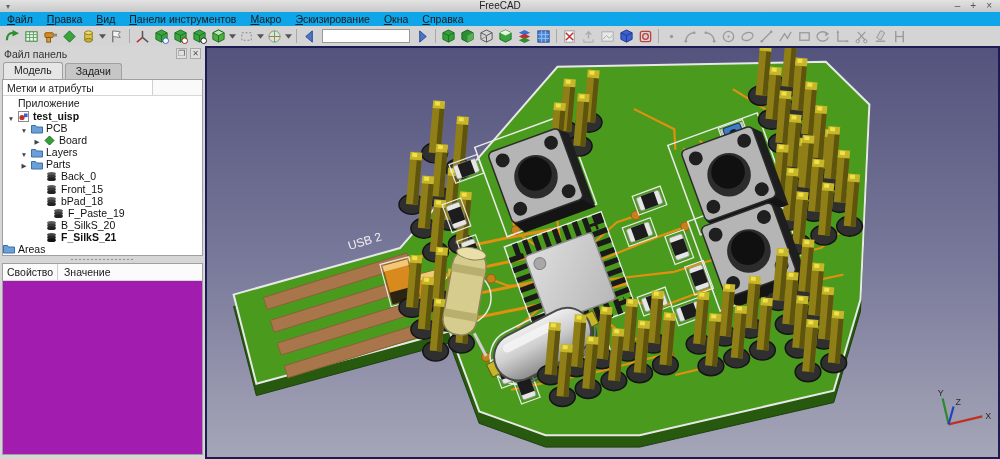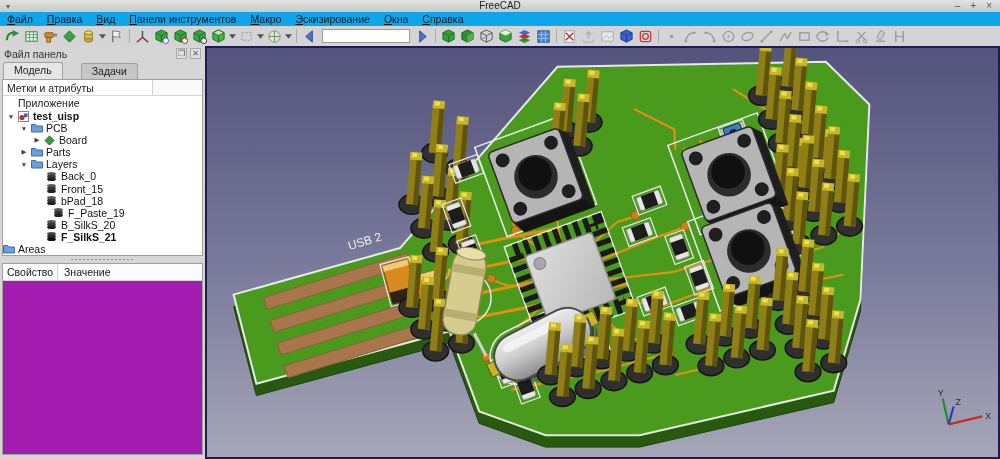--- a/index.html
+++ b/index.html
@@ -28,30 +28,30 @@
   .tbi-dd svg{ width:7px; height:5px;}
   .sep { width:1px; height:14px; background:#aaa; margin:0 3px; }
   .tb-input { width:88px; height:14px; border:1px solid #999; background:#fff; margin:0 3px; font-size:10px; padding:0 2px;}
   
   .main { display:flex; height:413px; }
   .panel { width:205px; display:flex; flex-direction:column; background:#d6d6d6; padding-bottom:4px;}
   .panel-header { height:15px; display:flex; align-items:center; padding:0 4px; color:#333; font-size:10.5px;}
   .panel-hbtns { margin-left:auto; display:flex; gap:3px; }
   .panel-hbtn { font-size:8px; color:#555; border:1px solid #aaa; width:11px; height:11px;
     display:flex; align-items:center; justify-content:center; background:#e0e0e0;}
-  .tabs { display:flex; padding-left:3px; gap:18px; height:18px; align-items:flex-end;}
+  .tabs { display:flex; padding-left:3px; gap:2px; height:18px; align-items:flex-end;}
   .tab { padding:1px 10px 2px; border:1px solid #a0a0a0; border-bottom:none; background:#c6c6c6;
     border-radius:3px 3px 0 0; font-size:10.5px; color:#222;}
   .tab.active { background:#e6e6e6; padding-bottom:3px;}
   .tree-wrap { flex:1; background:#fff; border:1px solid #a0a0a0; margin:0 2px; overflow:hidden;
     display:flex; flex-direction:column;}
   .tree-colhead { height:16px; border-bottom:1px solid #d6d6d6; display:flex; background:#fafafa;}
   .tree-colhead .cell { width:150px; border-right:1px solid #d0d0d0; padding:2px 4px; font-size:10.5px; color:#222; background:#fff;}
   .app-label { padding:1px 15px; font-size:10.5px; color:#222; height:14px;}
-  .trow { height:13px; display:flex; align-items:center; gap:3px; font-size:10.5px; color:#111; white-space:nowrap;}
+  .trow { height:13px; display:flex; align-items:flex-end; gap:3px; font-size:10.5px; color:#111; white-space:nowrap;}
   .trow.bold { font-weight:bold; }
   .arr { width:8px; font-size:6.5px; color:#444; text-align:center; flex:none;}
   .ticon { width:12px; height:11px; flex:none; display:flex; align-items:center;}
   .ticon svg { display:block;}
   .splitter { height:7px; position:relative;}
   .splitter::after{ content:""; position:absolute; left:70px; right:70px; top:2px; height:3px;
     background-image:radial-gradient(#909090 1px, transparent 1.2px); background-size:4px 3px;}
   .props { height:192px; background:#a21caf; border:1px solid #a0a0a0; margin:0 2px; }
   .props-head { display:flex; height:17px; border-bottom:1px solid #d8d8d8; background:#fbfbfb;}
   .props-head .c1 { width:55px; border-right:1px solid #d0d0d0; padding:2px 4px; font-size:10.5px;}
@@ -407,36 +407,36 @@
       <div class="trow" style="padding-left:30px">
         <span class="arr">▶</span>
         <span class="ticon">
             <svg width="11" height="11">
               <polygon points="5.5,1 10,5.5 5.5,10 1,5.5" fill="#35a03a" stroke="#1d6f22"></polygon>
             </svg>
           </span>
         <span>Board</span>
       </div>
       <div class="trow" style="padding-left:17px">
-        <span class="arr">▶</span>
+        <span class="arr">▼</span>
         <span class="ticon">
             <svg width="12" height="10">
               <path d="M0.5,1.5 h4 l1,1.5 h6 v6 h-11 z" fill="#6a9fd8" stroke="#3a6faa"></path>
             </svg>
           </span>
-        <span>Parts</span>
+        <span>Layers</span>
       </div>
       <div class="trow" style="padding-left:17px">
-        <span class="arr">▼</span>
+        <span class="arr">▶</span>
         <span class="ticon">
             <svg width="12" height="10">
               <path d="M0.5,1.5 h4 l1,1.5 h6 v6 h-11 z" fill="#6a9fd8" stroke="#3a6faa"></path>
             </svg>
           </span>
-        <span>Layers</span>
+        <span>Parts</span>
       </div>
       <div class="trow" style="padding-left:43px">
         <span class="ticon">
             <svg width="11" height="11">
               <ellipse cx="5.5" cy="2.8" rx="4.4" ry="1.9" fill="#5a5a5a"></ellipse>
               <ellipse cx="5.5" cy="5.5" rx="4.4" ry="1.9" fill="#3a3a3a"></ellipse>
               <ellipse cx="5.5" cy="8.2" rx="4.4" ry="1.9" fill="#222"></ellipse>
             </svg>
           </span>
         <span>Back_0</span>

